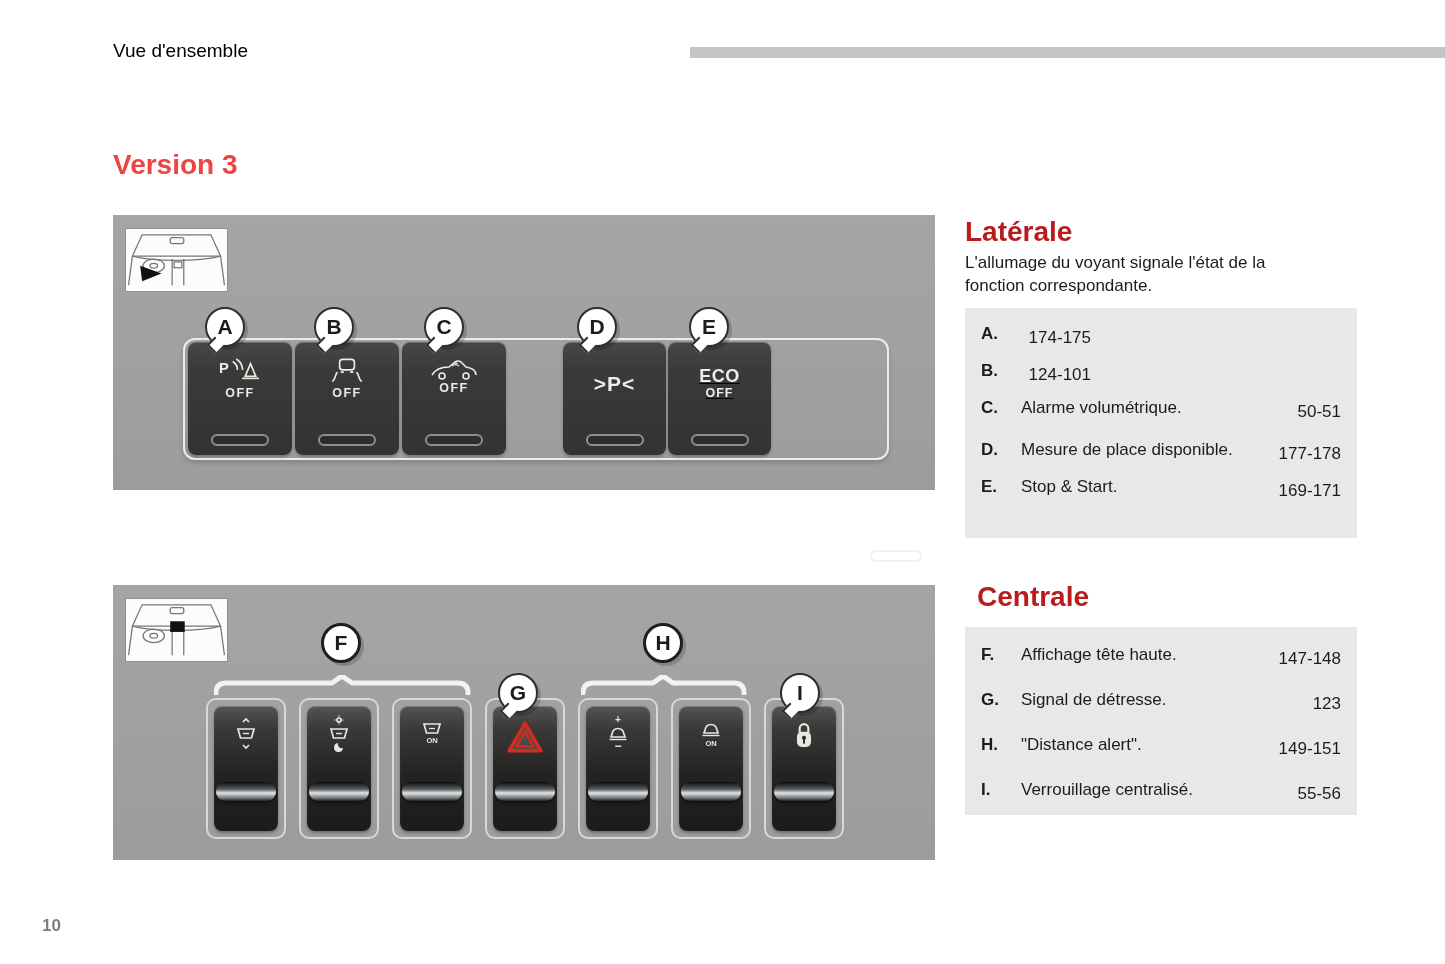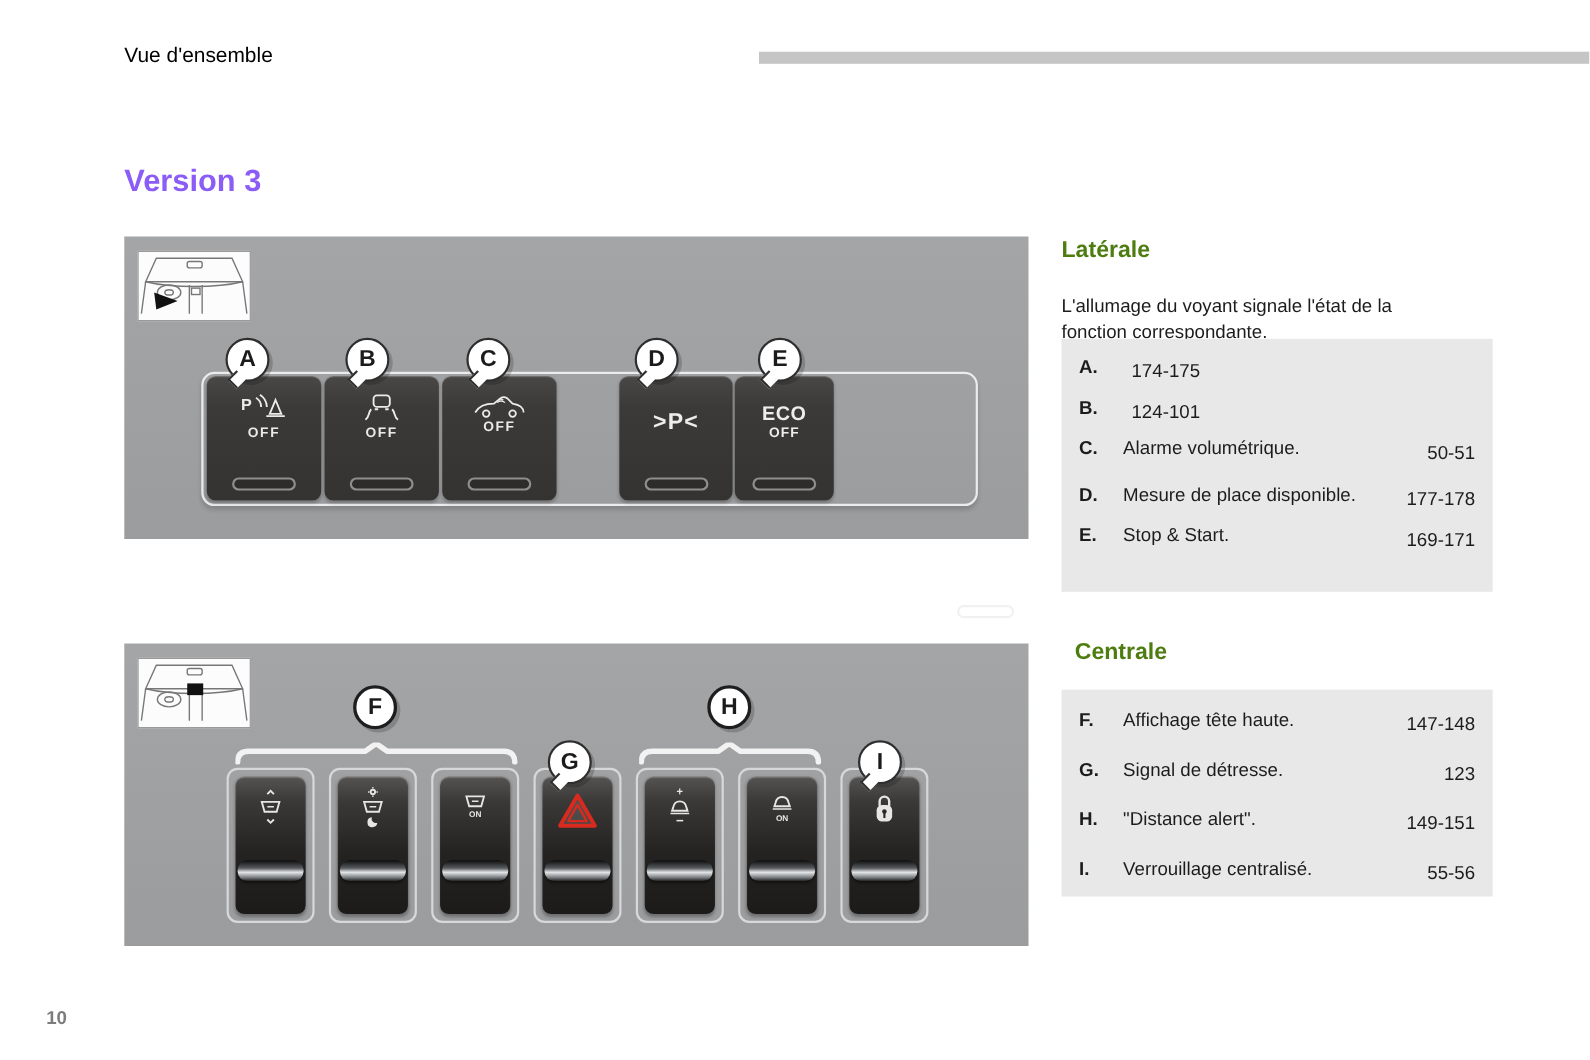--- a/index.html
+++ b/index.html
@@ -1,21 +1,21 @@
 <!DOCTYPE html>
 <html><head>
 <meta charset="utf-8">
 <style>
   * { margin:0; padding:0; box-sizing:border-box; }
   body { background:#ffffff; font-family:"Liberation Sans", sans-serif; }
   .page { position:relative; width:1445px; height:964px; background:#ffffff; overflow:hidden; }
 
   .doc-header { position:absolute; left:113px; top:40px; font-size:19px; color:#000000; }
   .header-bar { position:absolute; left:690px; top:47px; width:755px; height:11px; background:#c5c5c5; }
-  .version-title { position:absolute; left:113px; top:149px; font-size:28px; font-weight:bold; color:#8b5cf6; }
+  .version-title { position:absolute; left:113px; top:149px; font-size:28px; font-weight:bold; color:#ef4444; }
   .page-num { position:absolute; left:42px; top:916px; font-size:17px; font-weight:bold; color:#7c7c7c; }
 
   .panel { position:absolute; left:113px; width:822px; height:275px;
            background:linear-gradient(180deg,#a4a5a7,#9b9c9e); }
   .panel-lateral { top:215px; }
   .panel-central { top:585px; }
 
   .inset { position:absolute; left:12px; top:13px; width:103px; height:64px;
            background:#fcfcfc; border:1px solid #8f8f8f; }
 
@@ -55,23 +55,23 @@
           border:2px solid #d8d8d8; border-radius:10px; }
   .sw { position:absolute; inset:6px; border-radius:8px;
         background:linear-gradient(180deg,#565452 0%, #3a3937 18%, #242322 55%, #1c1b1a 100%);
         box-shadow:inset 0 1px 1px rgba(255,255,255,.25), 0 2px 3px rgba(0,0,0,.3); }
   .sw-icon { position:absolute; top:9px; left:0; right:0; display:flex; justify-content:center; }
   .sw-rocker { position:absolute; left:2px; right:2px; top:61%; height:19px; border-radius:9px;
         background:linear-gradient(180deg,#0c0c0c 0%, #585c5f 38%, #e2e6e8 58%, #7d8184 82%, #222222 100%);
         box-shadow:0 2px 2px rgba(0,0,0,.4); }
 
   
-  .sec-heading { position:absolute; left:965px; font-size:21px; font-weight:bold; color:#4d7c0f; }
+  .sec-heading { position:absolute; left:965px; font-size:28px; font-weight:bold; color:#b91c1c; }
   .intro { position:absolute; left:965px; top:251px; width:345px;
-           font-size:17px; line-height:23px; color:#1c1c1c;margin-top:16px; }
+           font-size:17px; line-height:23px; color:#1c1c1c; }
   .ref-table { position:absolute; left:965px; width:392px; background:#e8e8e8; padding:15px 16px; }
   .table-lateral { top:308px; height:230px; }
   .table-central { top:627px; height:188px; padding-top:17px; }
   .trow { display:flex; align-items:flex-start; margin-bottom:11px;
           font-size:17px; line-height:22px; color:#1c1c1c; }
   .table-central .trow { margin-bottom:19px; }
   .tkey { width:40px; font-weight:bold; flex:none; }
   .tbody { flex:1; }
   .tpages { min-width:70px; text-align:right; padding-top:4px; flex:none; }
 </style>
@@ -136,21 +136,21 @@
       </svg>
       <div class="off-label" style="margin-top:-1px;">OFF</div>
       <div class="pbtn-pill"></div>
     </div>
 
     <div class="pbtn" style="left:450px;width:103px;">
       <div class="dtext">&gt;P&lt;</div>
       <div class="pbtn-pill"></div>
     </div>
 
-    <div class="pbtn" style="left:555px;width:90px;">
+    <div class="pbtn" style="left:555px;width:103px;text-decoration:underline;">
       <div class="eco">ECO</div>
       <div class="eco-off">OFF</div>
       <div class="pbtn-pill"></div>
     </div>
 
     <div class="badge tailed" style="left:92px; top:92px;">
         <span>A</span>
       </div>
     <div class="badge tailed" style="left:201px; top:92px;">
         <span>B</span>

